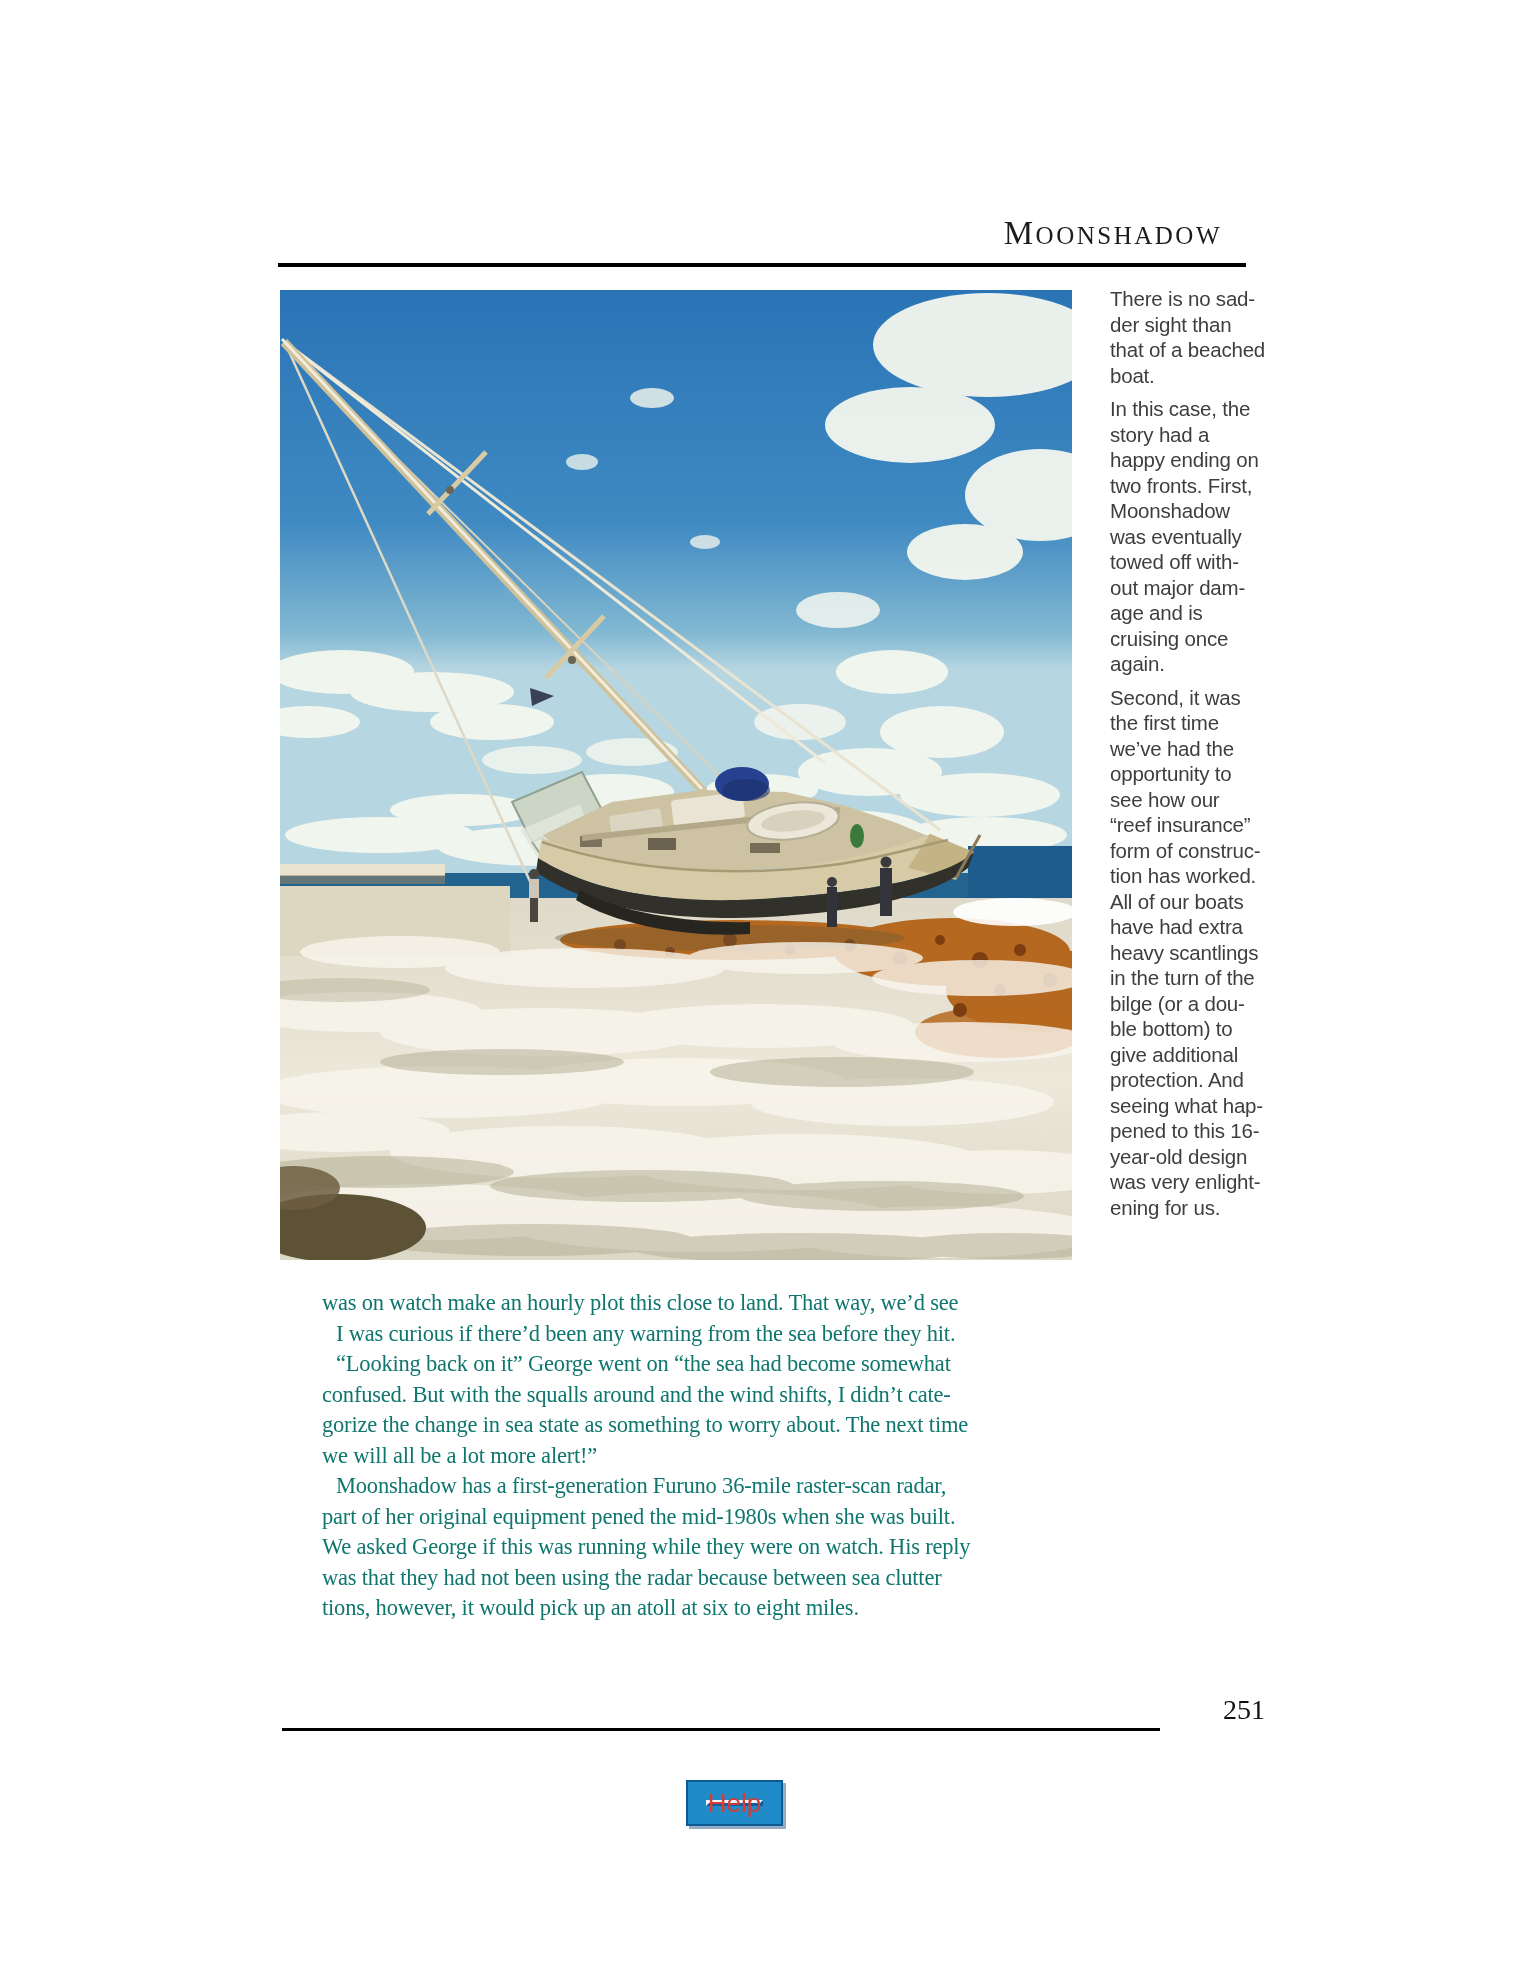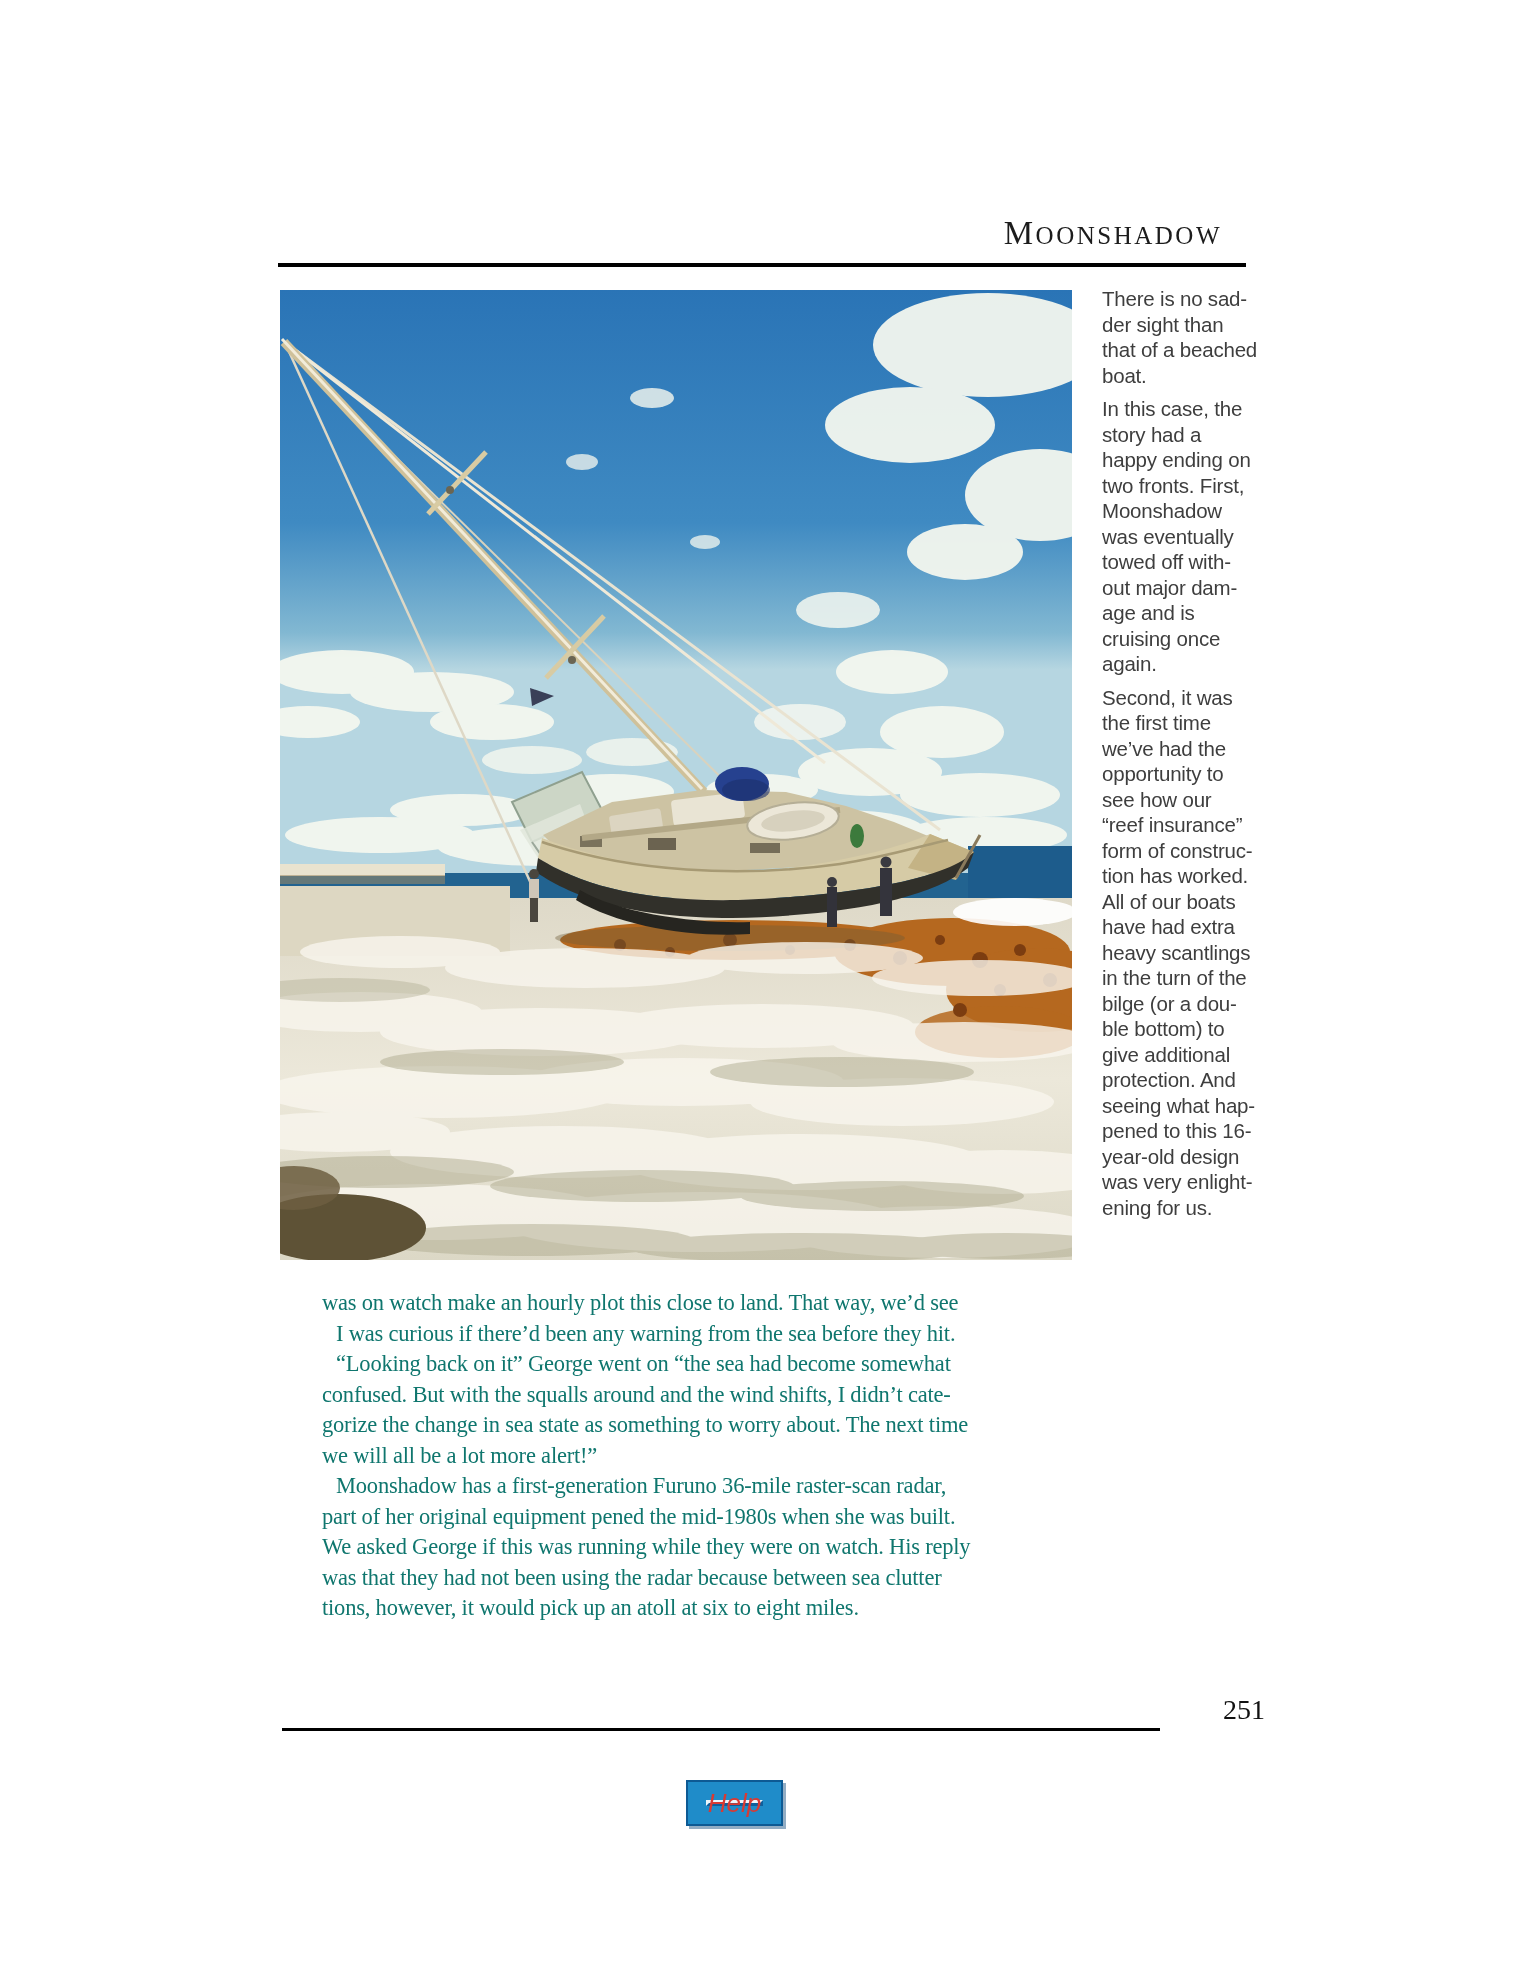--- a/index.html
+++ b/index.html
@@ -23,41 +23,41 @@
   
   .photo{position:absolute;left:280px;top:290px;width:792px;height:970px;margin:0;}
   .photo svg{display:block;width:100%;height:100%;}
 
   
   .sidebar{
     position:absolute;left:1094px;top:286px;width:182px;
     font-family:"Liberation Sans",sans-serif;font-size:20.5px;line-height:25.5px;
     color:#3e3e3e;letter-spacing:-0.2px;
   }
-  .cap-par{margin:0 0 8px 8px;white-space:pre-line;}
+  .cap-par{margin:0 0 8px 16px;white-space:pre-line;}
 
   
   .body-text{position:absolute;left:322px;top:1288px;width:750px;}
   .bline{
     font-family:"Liberation Serif",serif;font-size:22.5px;line-height:30.5px;
     color:#0f766e;white-space:nowrap;letter-spacing:-0.2px;
   }
   .bline.indented{text-indent:14px;}
 
   
   .page-number{
     position:absolute;left:1223px;top:1694px;
     font-family:"Liberation Serif",serif;font-size:28px;color:#111;
   }
 
   
   .help-btn{
     position:absolute;left:686px;top:1780px;width:97px;height:46px;
     padding:18px;background:#1f8cc9;border:2px solid #0d5a94;
-    box-shadow:3px 3px 0 rgba(13,74,124,.45);cursor:pointer;box-sizing:border-box;font-style:italic;
+    box-shadow:3px 3px 0 rgba(13,74,124,.45);cursor:pointer;box-sizing:border-box;
   }
   .help-inner{
     display:flex;align-items:center;justify-content:center;
     width:100%;height:100%;background:#2e9fd9;box-sizing:border-box;
     border:3px solid;border-color:#edf6fc #0f5f9c #0f5f9c #edf6fc;
     color:#d93a33;font-family:"Liberation Sans",sans-serif;font-size:26px;
   }
 </style>
 </head>
 <body>

